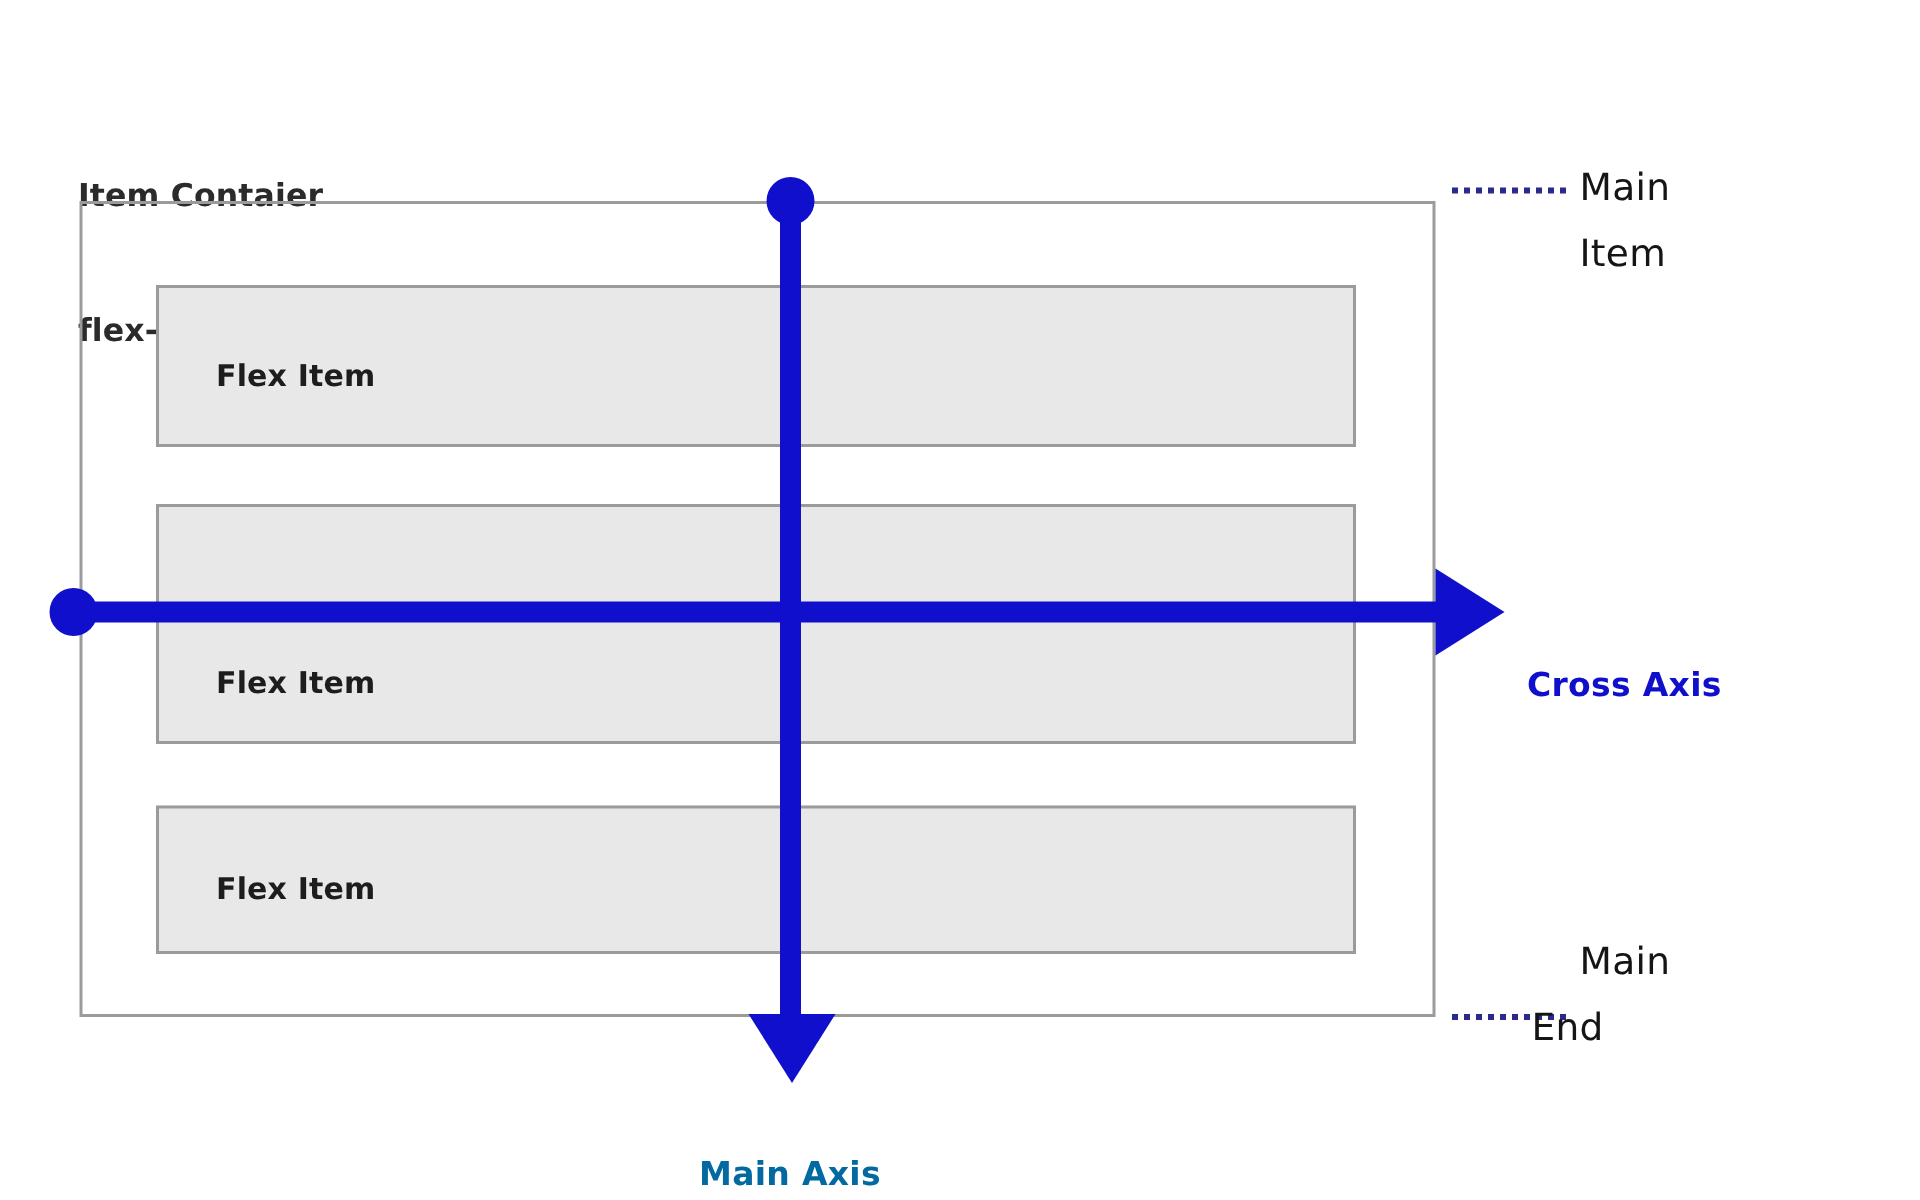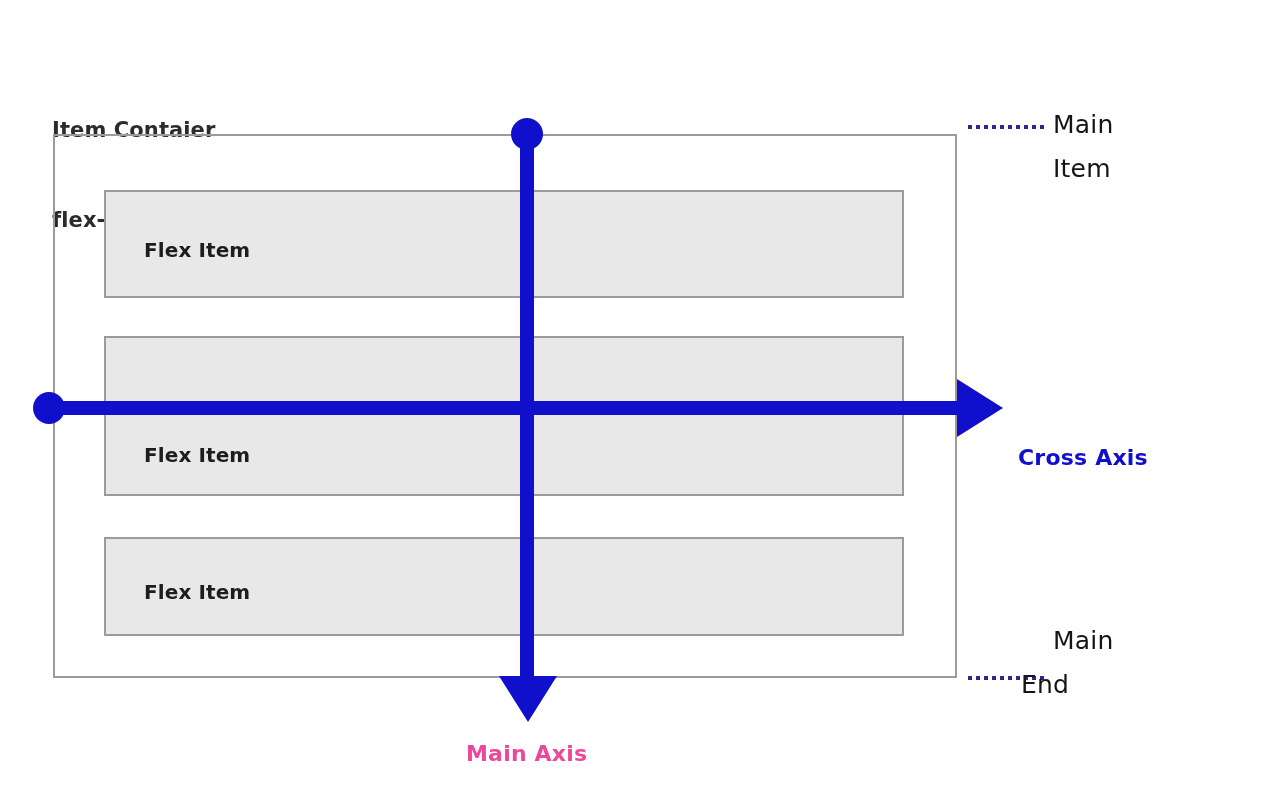--- a/index.html
+++ b/index.html
@@ -100,22 +100,22 @@
     top: 676px;
     width: 0;
     height: 0;
     border-left: 29px solid transparent;
     border-right: 29px solid transparent;
     border-top: 46px solid #1010cc;
   }
   .main-axis-label {
     position: absolute;
     left: 466px;
-    top: 741px;
-    color: #ec4899;
+    top: 771px;
+    color: #0369a1;
     font-size: 22px;
     font-weight: 700;
     letter-spacing: 0.2px;
     white-space: pre;
   }
 
   
   .cross-axis-line {
     position: absolute;
     left: 48px;

